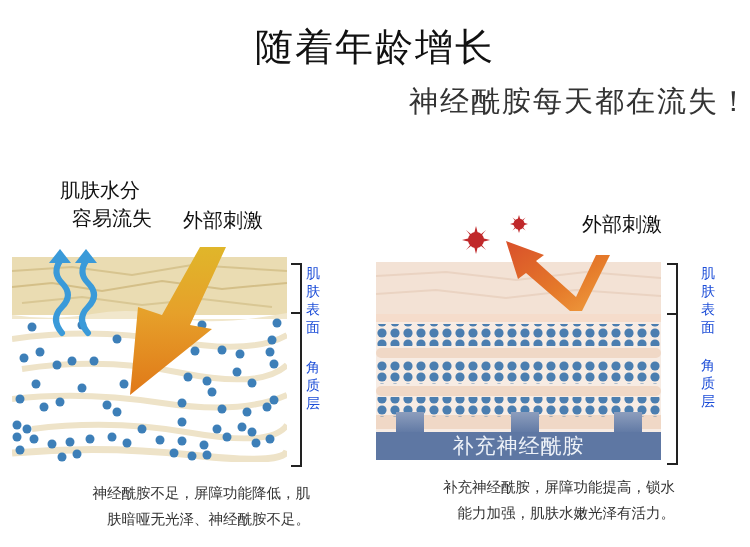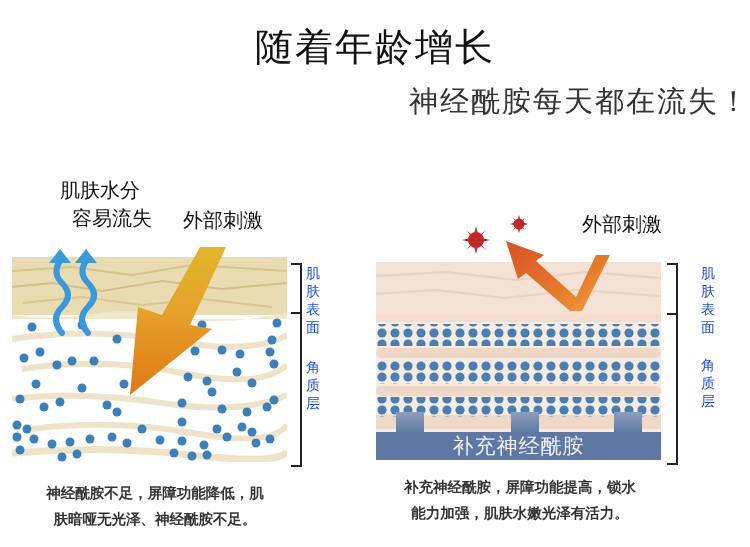--- a/index.html
+++ b/index.html
@@ -8,21 +8,21 @@
   .title { position:absolute; left:0; width:750px; top:22px; text-align:center;
            font-size:38px; letter-spacing:2px; color:#111; }
   .subtitle { position:absolute; left:0; width:750px; top:82px; text-align:right;
               font-size:29px; letter-spacing:2px; color:#333; }
   .label { position:absolute; font-size:20px; color:#111; line-height:30px; white-space:nowrap;margin-left:20px; }
   .vlabel { position:absolute; font-size:14px; color:#1d4ed8; width:16px; line-height:18px;
             text-align:center; word-break:break-all; }
   .panel { position:absolute; overflow:hidden; }
   .bracket { position:absolute; border:2px solid #222; border-left:none; }
   .tick { position:absolute; height:2px; background:#222; }
-  .caption { position:absolute; font-size:14.5px; color:#333; text-align:center; line-height:26px;font-weight:bold; }
+  .caption { position:absolute; font-size:14.5px; color:#333; text-align:right; line-height:26px; }
   svg { position:absolute; overflow:visible; }
 </style>
 </head>
 <body>
 
 <div class="title">随着年龄增长</div>
 <div class="subtitle">神经酰胺每天都在流失！</div>
 
 <div class="label" style="left:40px; top:175px;">肌肤水分</div>
 <div class="label" style="left:52px; top:205px;font-family:Liberation Mono, monospace;">容易流失</div>

